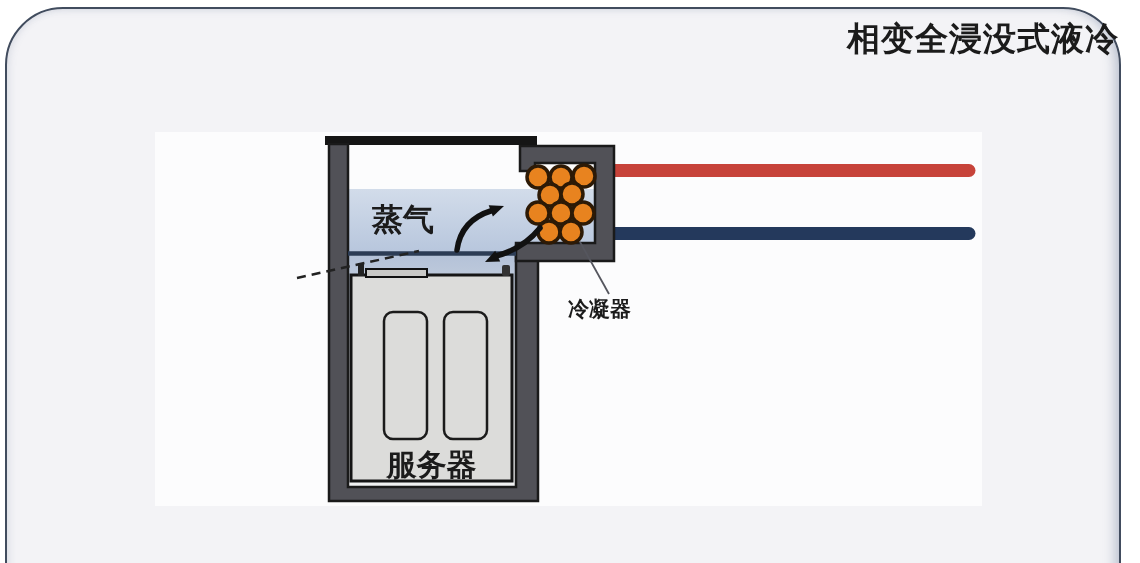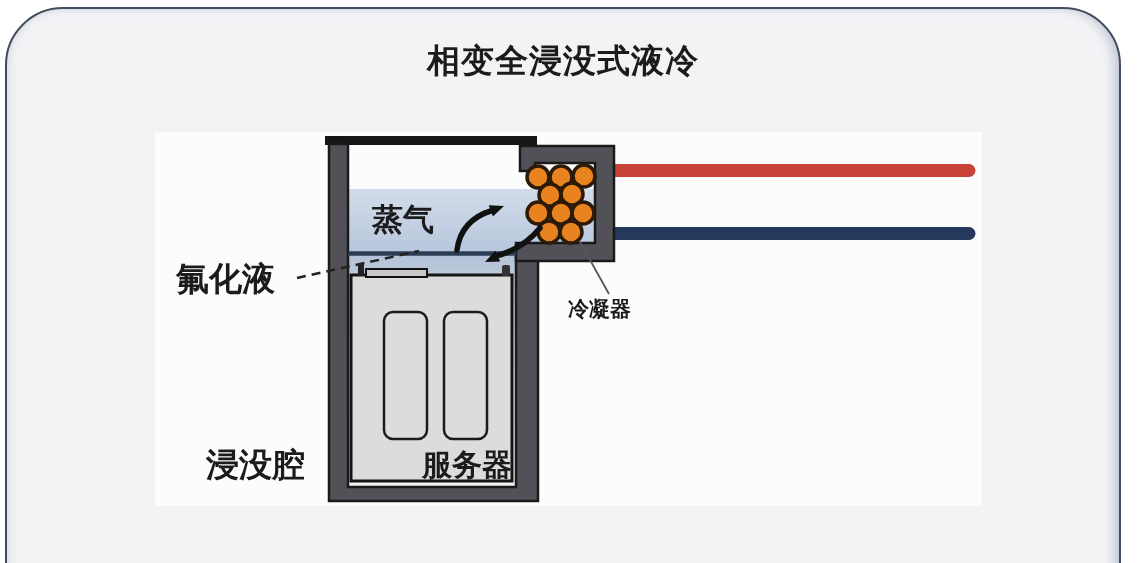--- a/index.html
+++ b/index.html
@@ -6,39 +6,39 @@
   .stage{position:relative;width:1140px;height:563px;overflow:hidden;background:#ffffff;}
   .card{
     position:absolute;left:5px;top:7px;width:1116px;height:600px;
     background:var(--card-background,#f3f3f6);
     border:2px solid var(--card-border-color,#414c5e);
     border-radius:58px 58px 0 0;
     box-shadow:inset -8px 0 12px -4px rgba(95,112,145,.38), inset 4px 0 8px -3px rgba(95,112,145,.20);
     box-sizing:border-box;
   }
   .title{
-    position:absolute;left:0;right:0;top:30px;text-align:center;
+    position:absolute;left:0;right:0;top:8px;text-align:right;
     font-family:"Liberation Serif","DejaVu Serif",serif;font-weight:700;
     font-size:33px;letter-spacing:1px;color:var(--diagram-colors-text,#1b1b1b);
   }
   .diagram{
     position:absolute;left:148px;top:123px;width:827px;height:374px;
     background:#fcfcfd;
   }
   .diagram svg{position:absolute;left:0;top:0;}
   .lbl{
     position:absolute;font-weight:700;color:var(--diagram-colors-text,#1b1b1b);
     white-space:nowrap;line-height:1.05;
   }
   .lbl-vapor{left:217px;top:72px;font-size:31px;}
   .lbl-fluor{left:21px;top:130px;font-size:33px;}
   .lbl-condenser{left:413px;top:166px;font-size:21px;}
   .lbl-coolwater{left:586px;top:117px;font-size:35px;letter-spacing:3px;}
   .lbl-immersion{left:51px;top:316px;font-size:33px;}
-  .lbl-server{left:196px;top:317px;width:161px;text-align:right;font-size:30px;}
+  .lbl-server{left:196px;top:317px;width:161px;text-align:center;font-size:30px;}
   
   .wall{fill:var(--diagram-colors-tank-wall,#515157);stroke:#1a1a1a;stroke-width:2.5;}
   .lid{fill:var(--diagram-colors-lid,#151515);}
   .pipe-hot{stroke:var(--diagram-pipes-hot-water-color,#c7433a);stroke-width:13;stroke-linecap:round;}
   .pipe-cold{stroke:var(--diagram-pipes-cold-water-color,#24395c);stroke-width:13;stroke-linecap:round;}
   .coil{fill:var(--diagram-condenser-tube-color,#e8831f);stroke:var(--diagram-condenser-tube-outline,#2d1a06);stroke-width:3.5;}
   .liquid-line{stroke:var(--diagram-colors-liquid-surface-line,#2c3c55);stroke-width:4.5;}
   .server{fill:var(--diagram-colors-server-fill,#dcdcda);stroke:#151515;stroke-width:3;}
   .slot{fill:none;stroke:#1b1b1b;stroke-width:2.5;}
   .arrow{fill:none;stroke:#111;stroke-width:5.5;stroke-linecap:round;}
@@ -112,19 +112,17 @@
         <g>
           <path class="arrow" d="M385,96 Q368,117 341,124"></path>
           <polygon class="arrow-head" points="330,130 340.2,118.7 345.2,129.5"></polygon>
         </g>
 
         <line class="dash-ptr" x1="142" y1="146" x2="264" y2="119"></line>
         <line class="thin-ptr" x1="425" y1="110" x2="454" y2="162"></line>
       </svg>
 
       <div class="lbl lbl-vapor">蒸气</div>
-      <div class="lbl lbl-fluor">氟化液</div>
       <div class="lbl lbl-condenser">冷凝器</div>
-      <div class="lbl lbl-immersion">浸没腔</div>
       <div class="lbl lbl-server">服务器</div>
     </div>
   </div>
 </div>
 
 </body></html>

